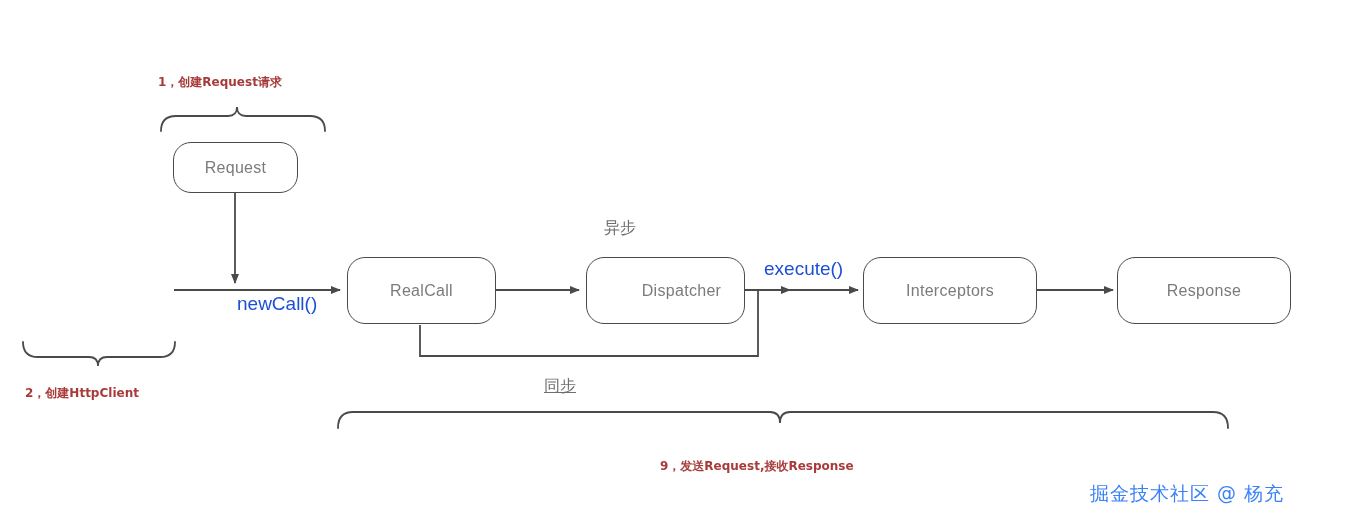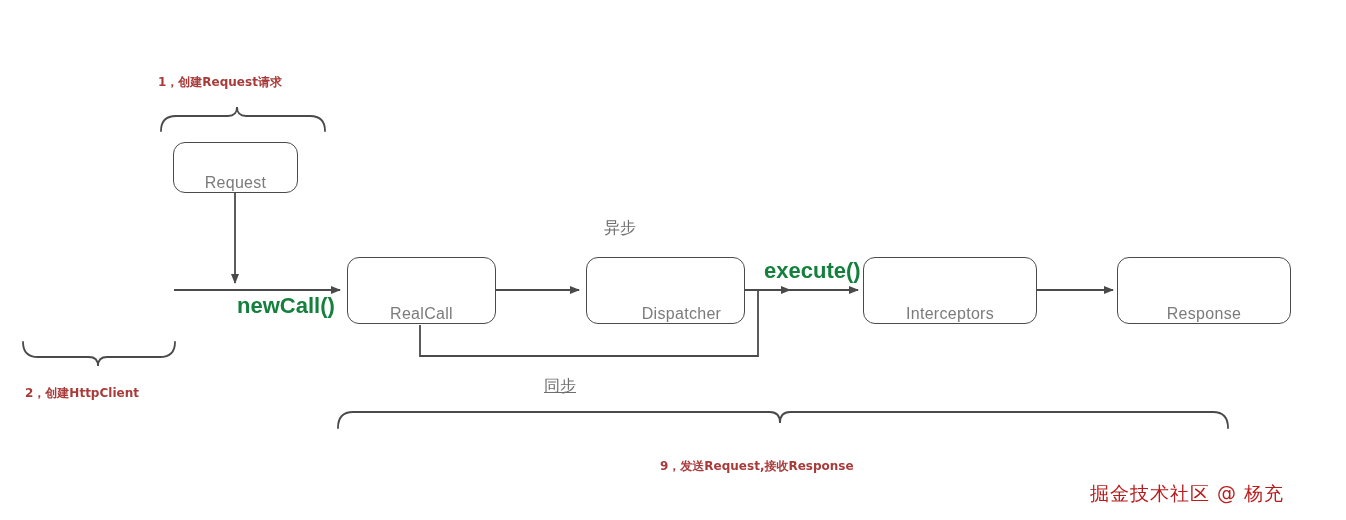--- a/index.html
+++ b/index.html
@@ -19,57 +19,57 @@
     position: absolute;
     left: 0;
     top: 0;
     width: 1346px;
     height: 520px;
   }
   .node-box {
     position: absolute;
     box-sizing: border-box;
     border: 1.6px solid #4a4a4a;
-    border-radius: 12px;
+    border-radius: 18px;
     background: #ffffff;
     display: flex;
-    align-items: flex-end;
+    align-items: center;
     justify-content: center;
     color: #7b7b7b;
     font-size: 16px;
     font-family: "Liberation Sans", "DejaVu Sans", sans-serif;
     letter-spacing: 0.3px;
     white-space: nowrap;
   }
   .edge-label {
     position: absolute;
-    color: #15803d;
-    font-size: 22px;
-    font-weight: bold;
+    color: #1d4ed8;
+    font-size: 19px;
+    font-weight: normal;
     font-family: "Liberation Sans", "DejaVu Sans", sans-serif;
     white-space: nowrap;
   }
   .flow-label {
     position: absolute;
     color: #6e6e6e;
     font-size: 16px;
     font-family: "DejaVu Sans", "Liberation Sans", sans-serif;
     white-space: nowrap;
   }
   .annot-label {
     position: absolute;
     color: #a83a3a;
     font-size: 12px;
     font-weight: bold;
     font-family: "DejaVu Sans", "Liberation Sans", sans-serif;
     white-space: nowrap;
   }
   .watermark {
     position: absolute;
-    color: #b91c1c;
+    color: #3b82f6;
     font-size: 19px;
     font-family: "DejaVu Sans", "Liberation Sans", sans-serif;
     white-space: nowrap;
     letter-spacing: 1px;
   }
 </style>
 </head>
 <body>
 
 <div id="canvas">

